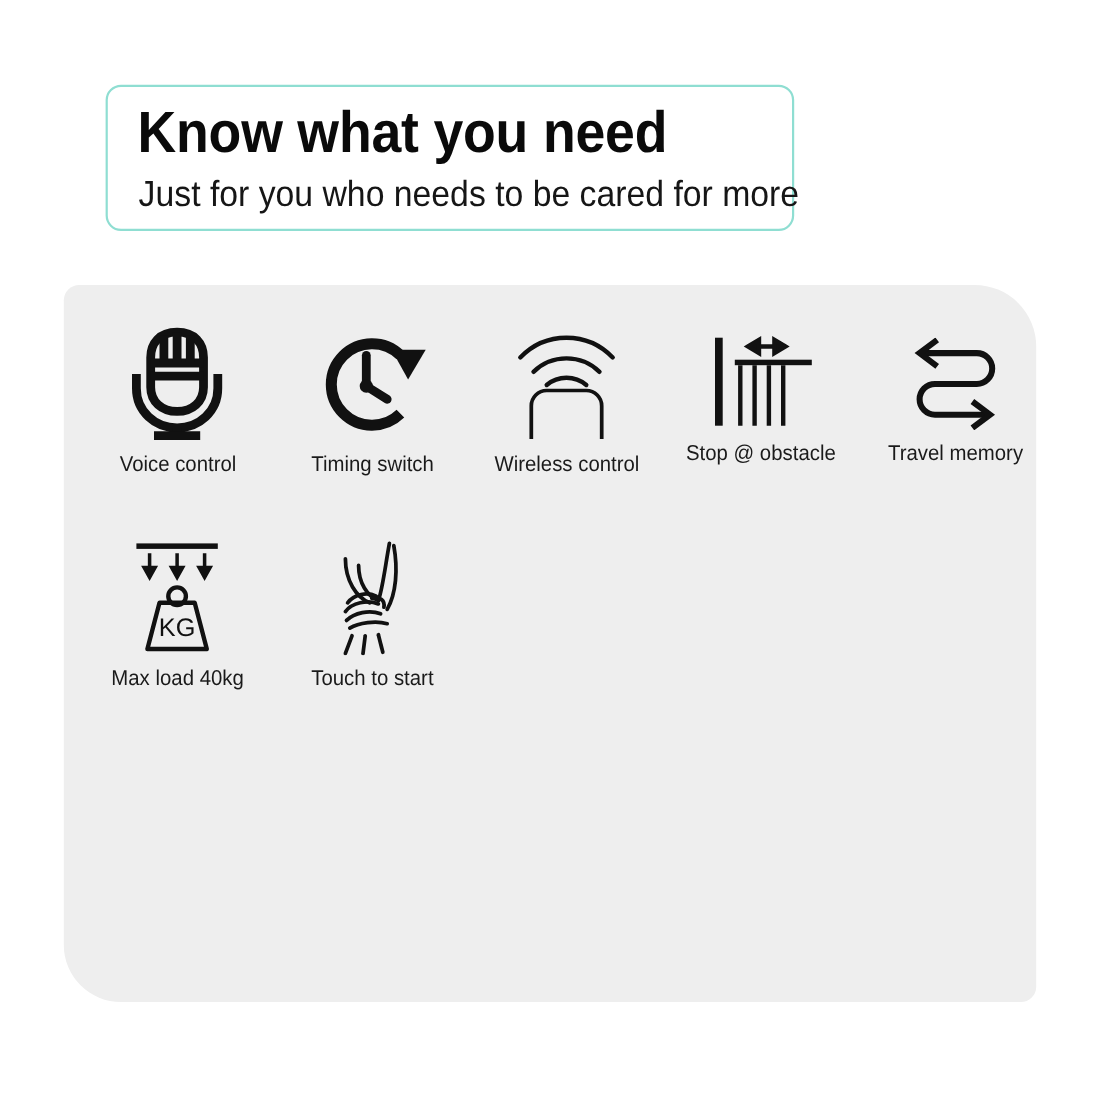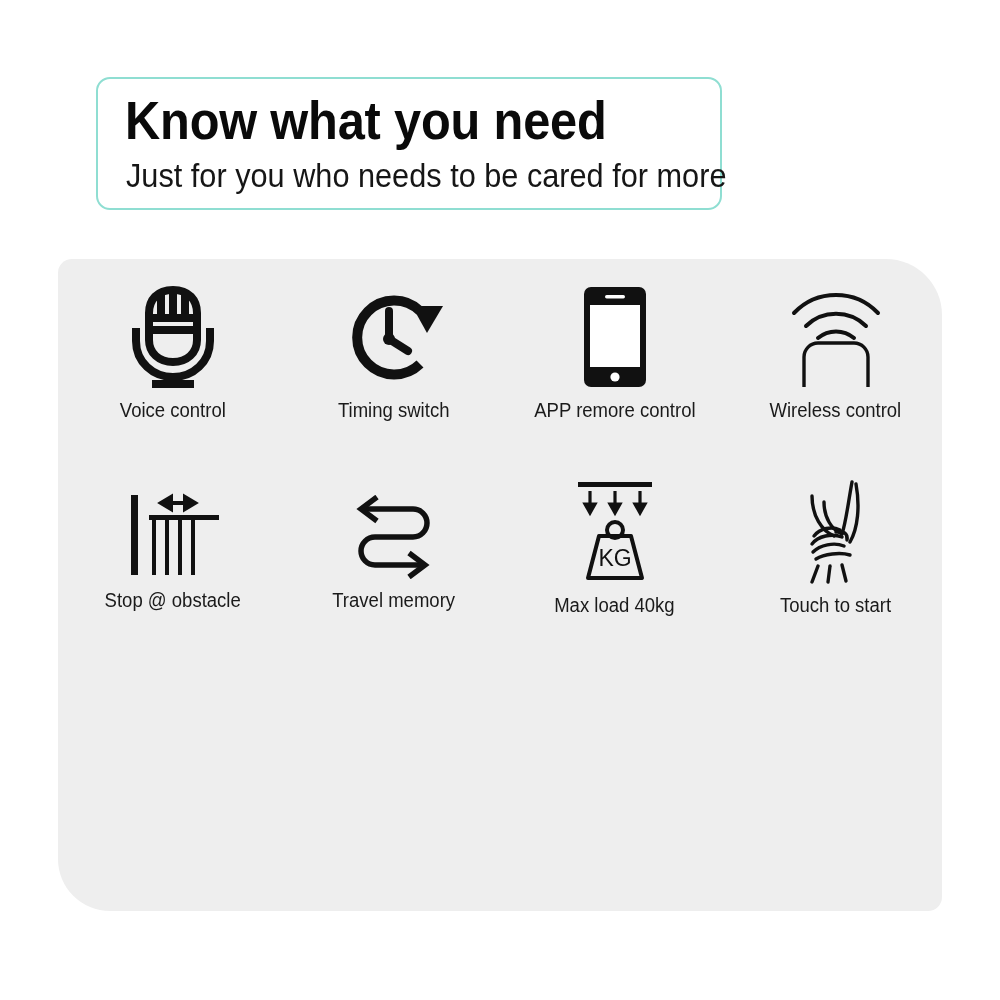--- a/index.html
+++ b/index.html
@@ -61,27 +61,27 @@
     left: 58px;
     top: 259px;
     width: 884px;
     height: 652px;
     background: #eeeeee;
     border-radius: 14px 56px 14px 52px;
   }
 
   .feature-grid {
     position: absolute;
-    left: 4px;
+    left: 15px;
     top: 0;
     width: 100%;
     display: grid;
-    grid-template-columns: repeat(4, 1fr);
+    grid-template-columns: repeat(5, 1fr);
     grid-template-rows: 200px 180px 190px;
-    padding-top: 20px;
+    padding-top: 32px;
     box-sizing: border-box;
   }
 
   .feature-cell {
     display: flex;
     flex-direction: column;
     align-items: center;
     justify-content: flex-start;
   }
   .feature-icon {
@@ -145,31 +145,20 @@
             <line x1="47" y1="22" x2="47" y2="50"></line>
             <line x1="47" y1="50" x2="66" y2="62"></line>
           </g>
           <circle cx="47" cy="50" r="6" fill="#111"></circle>
           <path d="M70 17 L101 17 L85 44 Z" fill="#111"></path>
         </svg>
       </div>
       <div class="feature-label">Timing switch</div>
     </div>
 
-    <div class="feature-cell row1">
-      <div class="feature-icon">
-        <svg width="66" height="104" viewBox="0 0 66 104">
-          <rect x="2" y="2" width="62" height="100" rx="7" fill="#111"></rect>
-          <rect x="8" y="20" width="50" height="62" fill="#ffffff"></rect>
-          <rect x="23" y="10" width="20" height="3.5" rx="1.7" fill="#ffffff"></rect>
-          <circle cx="33" cy="92" r="4.6" fill="#ffffff"></circle>
-        </svg>
-      </div>
-      <div class="feature-label">APP remore control</div>
-    </div>
 
     <div class="feature-cell row1">
       <div class="feature-icon">
         <svg width="96" height="104" viewBox="0 0 96 104">
           <g fill="none" stroke="#111" stroke-width="4" stroke-linecap="round">
             <path d="M6 28 A58 58 0 0 1 90 28"></path>
             <path d="M18 41 A43 43 0 0 1 78 41"></path>
             <path d="M30 53 A28 28 0 0 1 66 53"></path>
           </g>
           <path d="M16 102 L16 72 A14 14 0 0 1 30 58 L66 58 A14 14 0 0 1 80 72 L80 102" fill="none" stroke="#111" stroke-width="3.4"></path>

